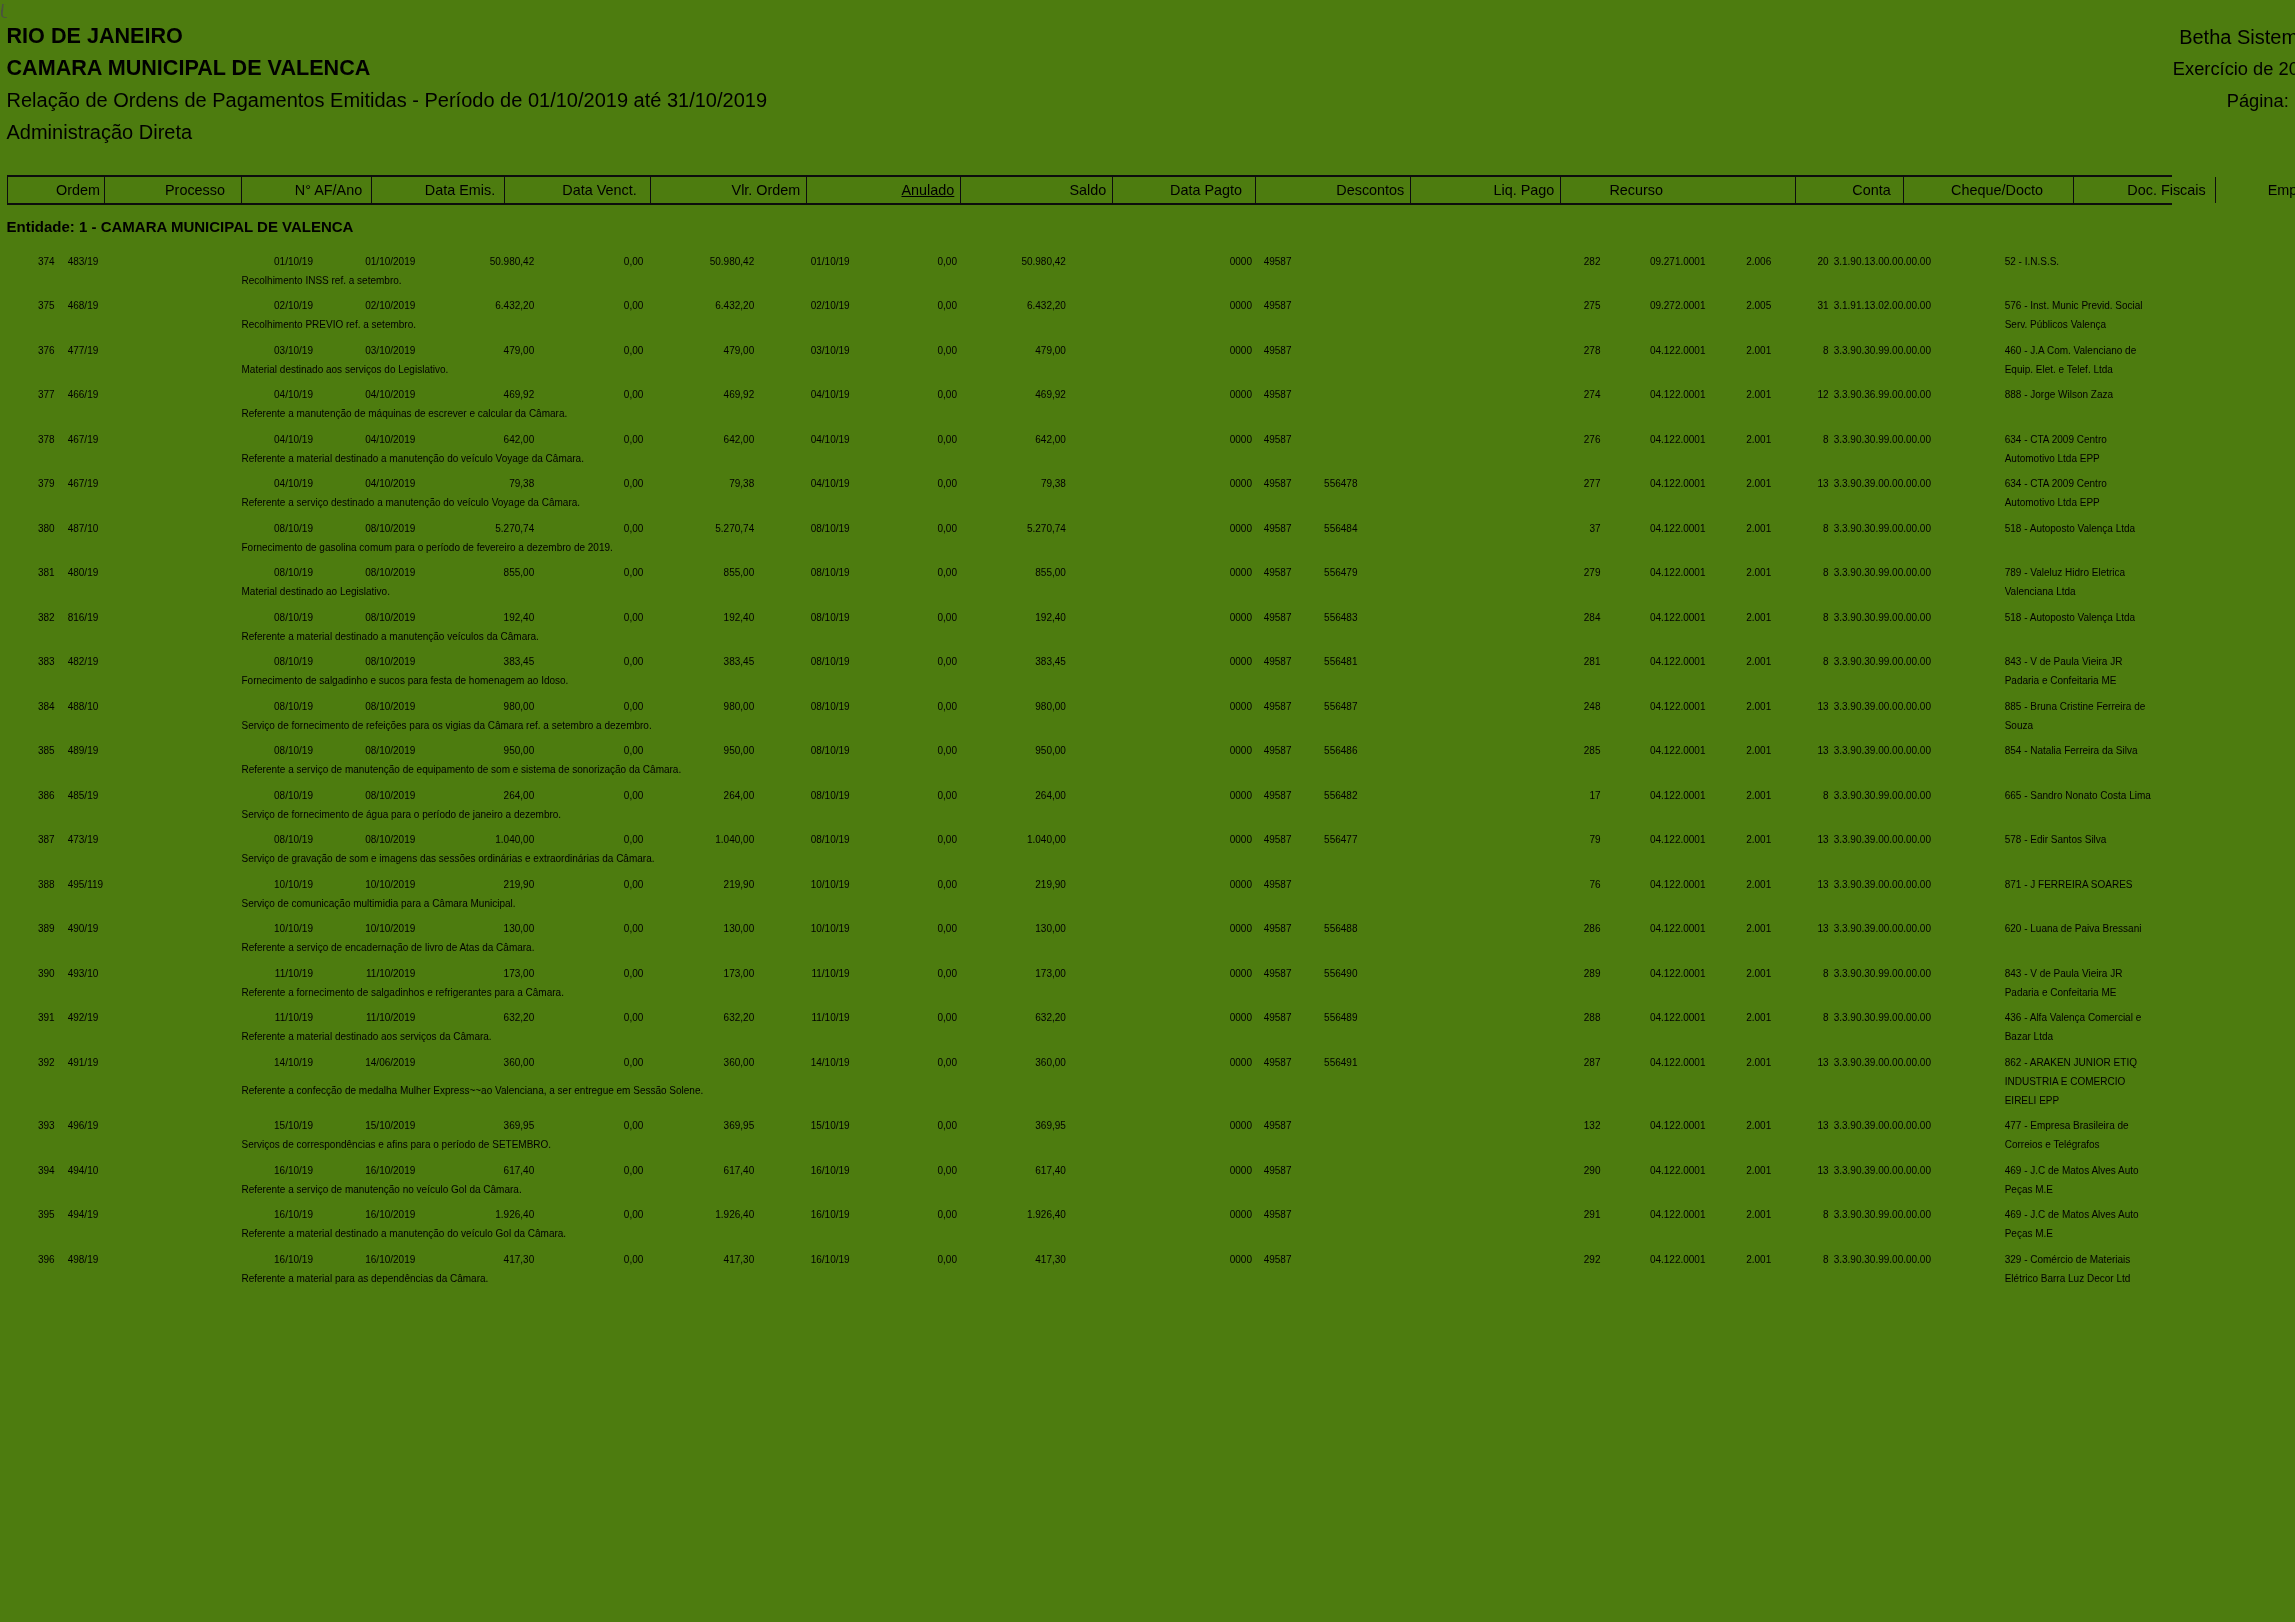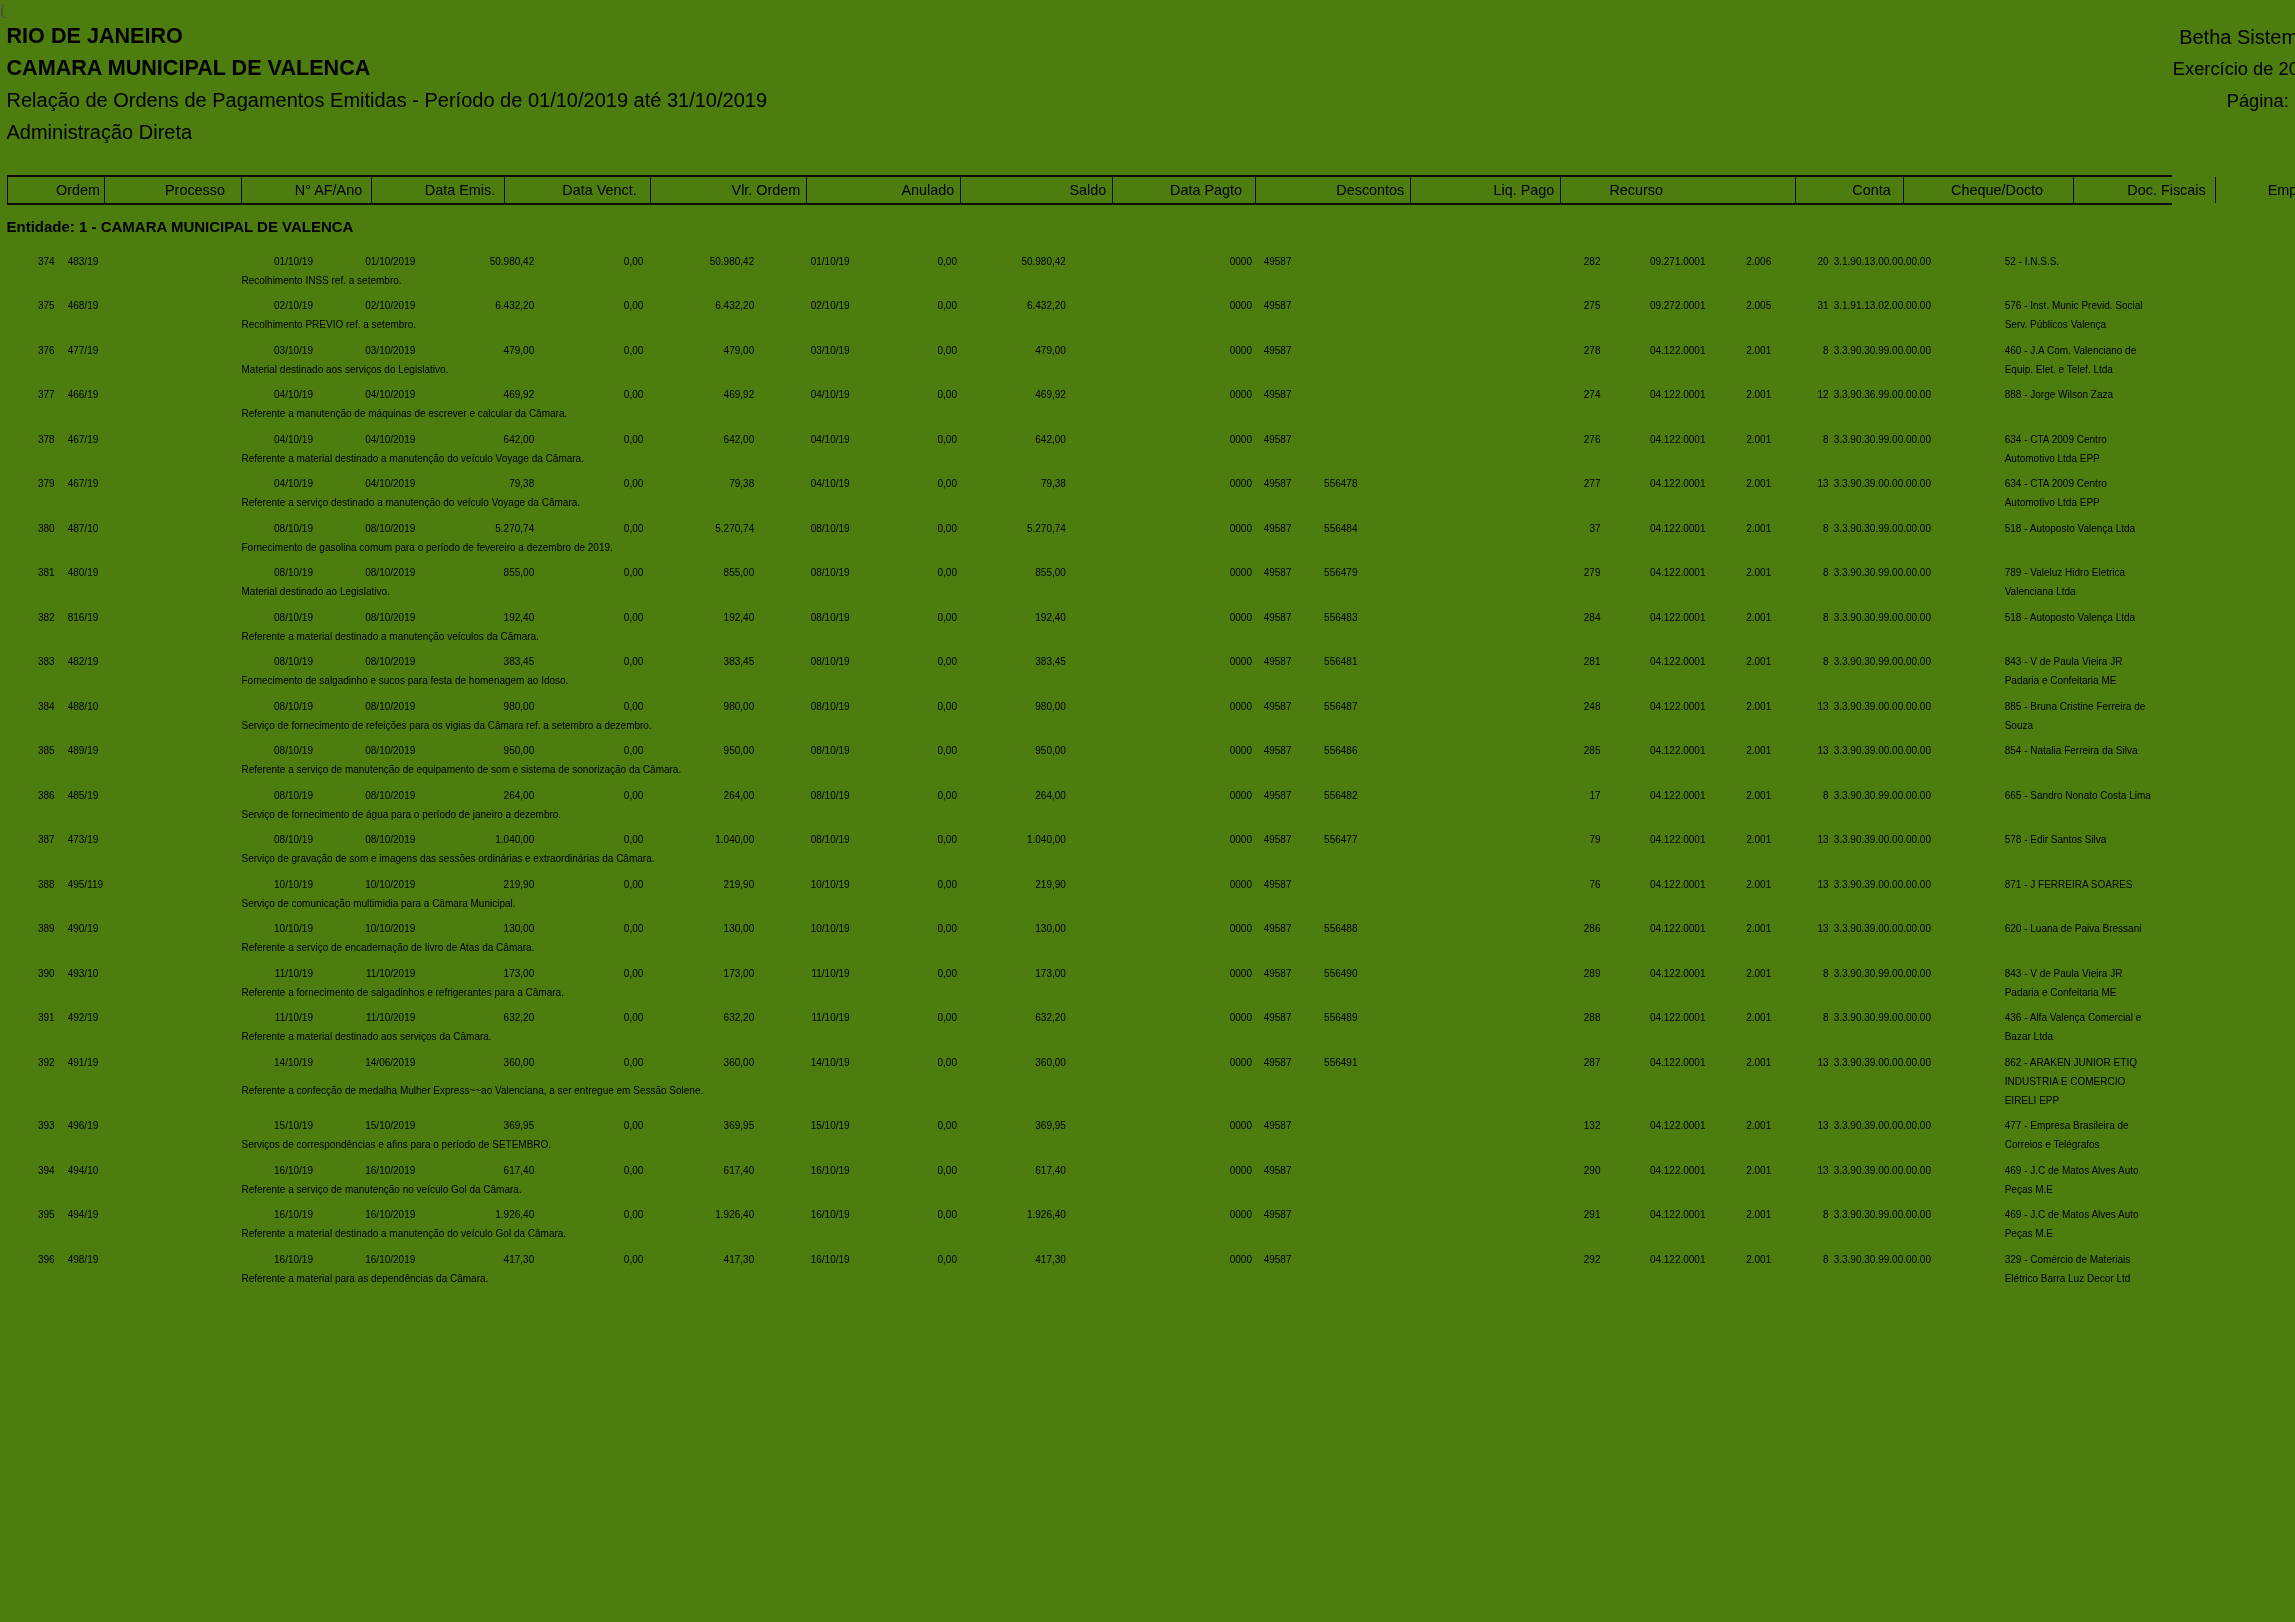--- a/index.html
+++ b/index.html
@@ -103,21 +103,21 @@
     <div class="r2">Página: 1/3</div>
   </div>
 
   <div class="thead" id="thead">
       <div class="th h0" style="width: 52px;">Ordem</div>
       <div class="th h1" style="width: 92px;">Processo</div>
       <div class="th h2" style="width: 85px;">N° AF/Ano</div>
       <div class="th h3" style="width: 88px;">Data Emis.</div>
       <div class="th h4" style="width: 101px;">Data Venct.</div>
       <div class="th h5" style="width: 111px;">Vlr. Ordem</div>
-      <div class="th h6" style="width: 109px;">Anulado</div>
+      <div class="th h6" style="width: 109px; text-decoration: underline;">Anulado</div>
       <div class="th h7" style="width: 107px;">Saldo</div>
       <div class="th h8" style="width: 98px;">Data Pagto</div>
       <div class="th h9" style="width: 110px;">Descontos</div>
       <div class="th h10" style="width: 105px;">Liq. Pago</div>
       <div class="th h11" style="width: 190px;">Recurso</div>
       <div class="th h12" style="width: 63px;">Conta</div>
       <div class="th h13" style="width: 125px;">Cheque/Docto</div>
       <div class="th h14" style="width: 97px;">Doc. Fiscais</div>
       <div class="th h15" style="width: 77px;">Empenho</div>
       <div class="th h16" style="width: 105px;">Funcional</div>

